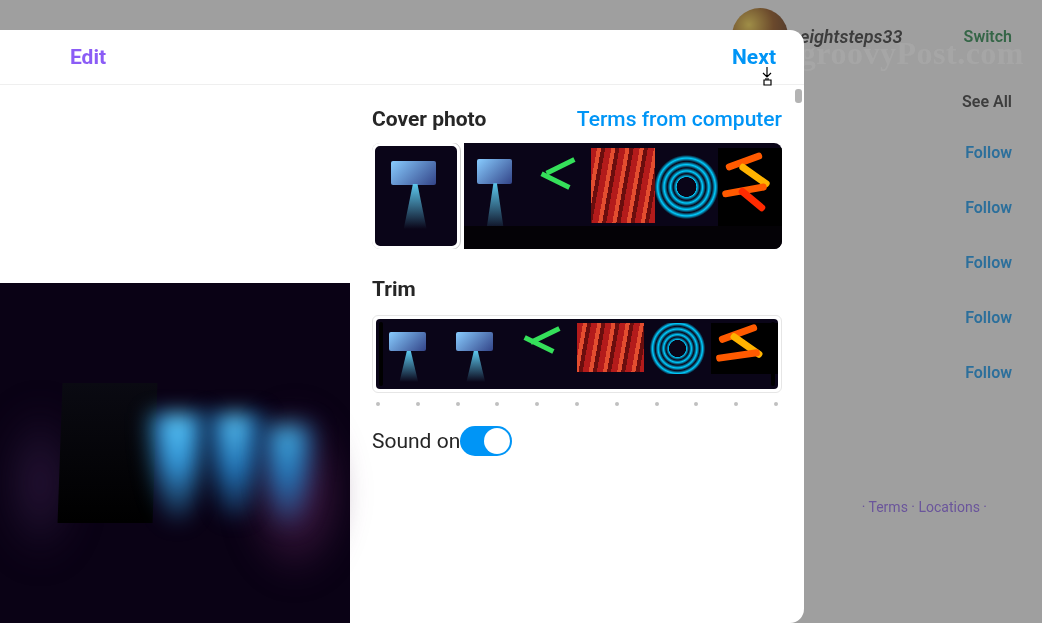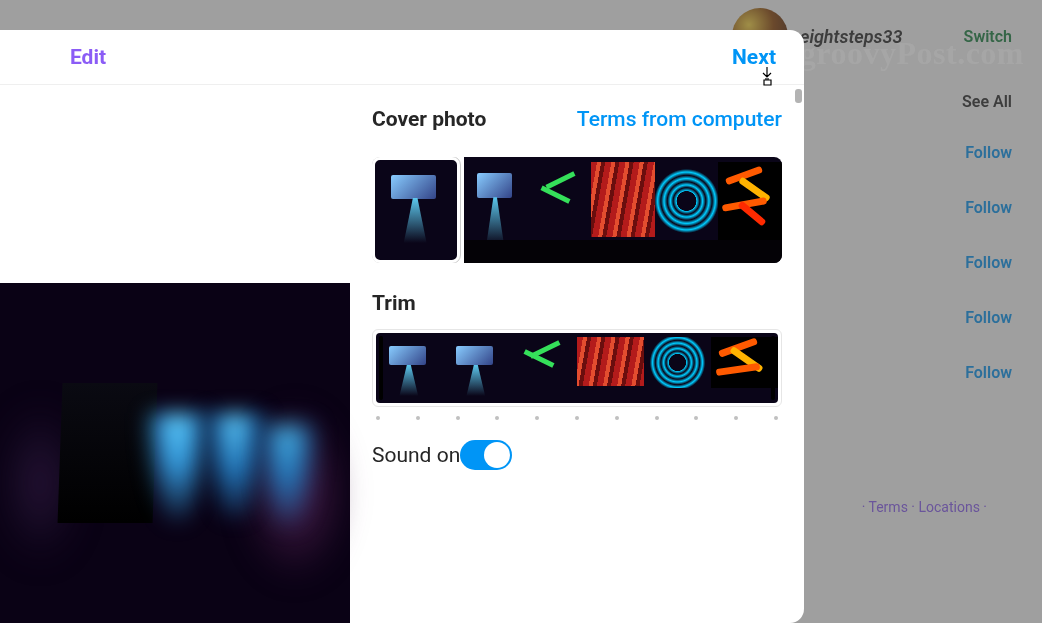--- a/index.html
+++ b/index.html
@@ -241,21 +241,21 @@
       right: 2px;
       top: 4px;
       width: 7px;
       height: 14px;
       background: #b3b3b3;
       border-radius: 3px;
     }
     .section-row {
       display: flex;
       justify-content: space-between;
-      margin-bottom: 26px;
+      margin-bottom: 12px;
     }
     .section-title {
       font-weight: 700;
       font-size: 21px;
       color: #262626;
     }
     .select-link {
       color: #0095f6;
       font-size: 21px;
       font-weight: 500;

